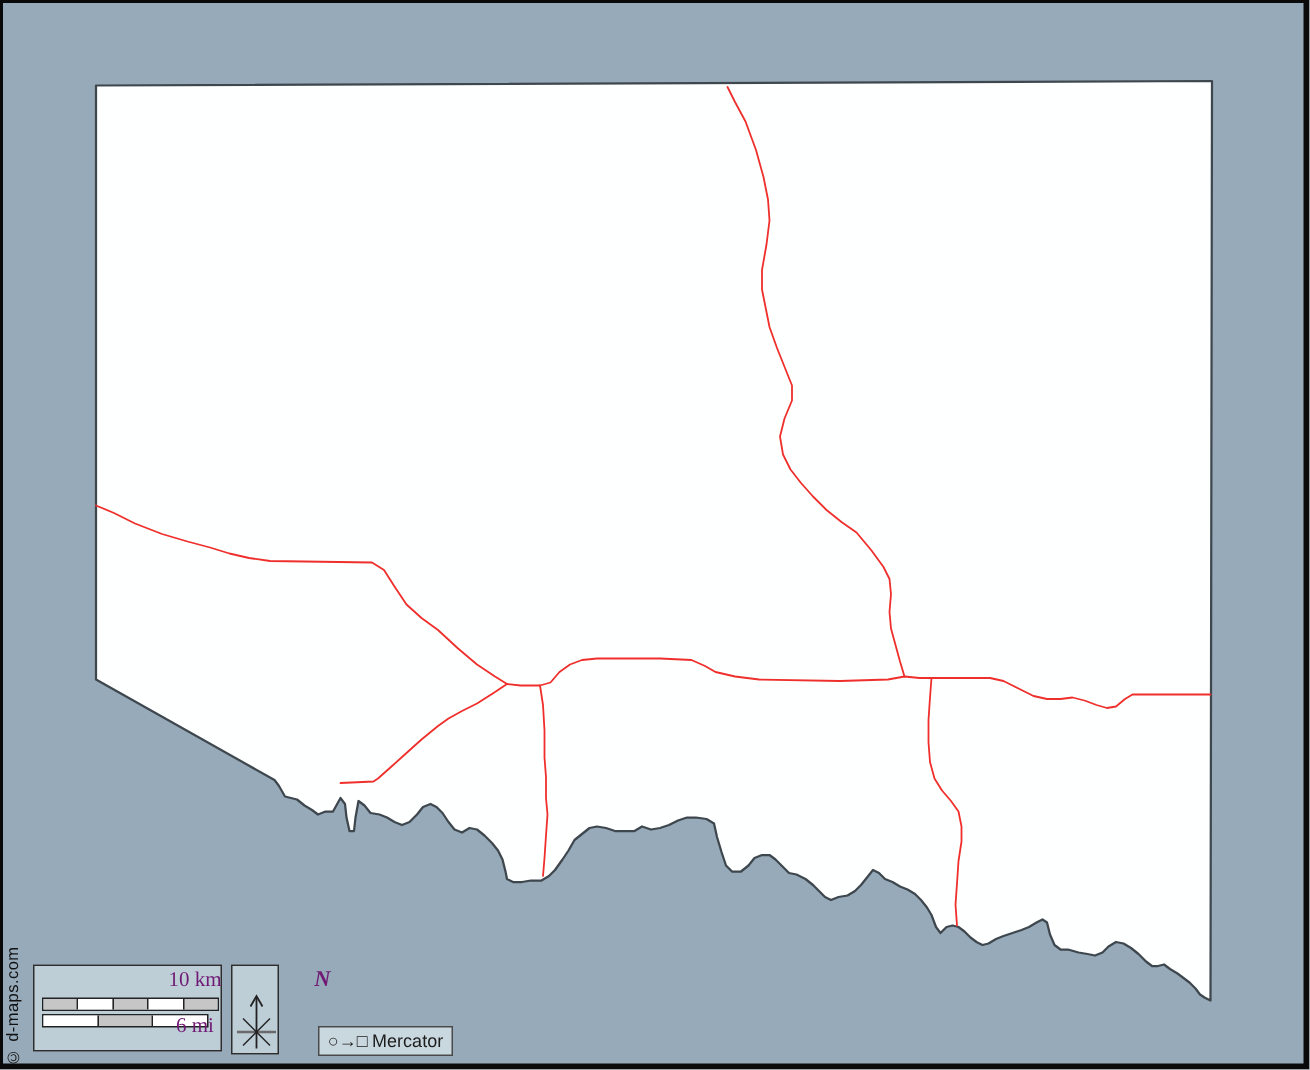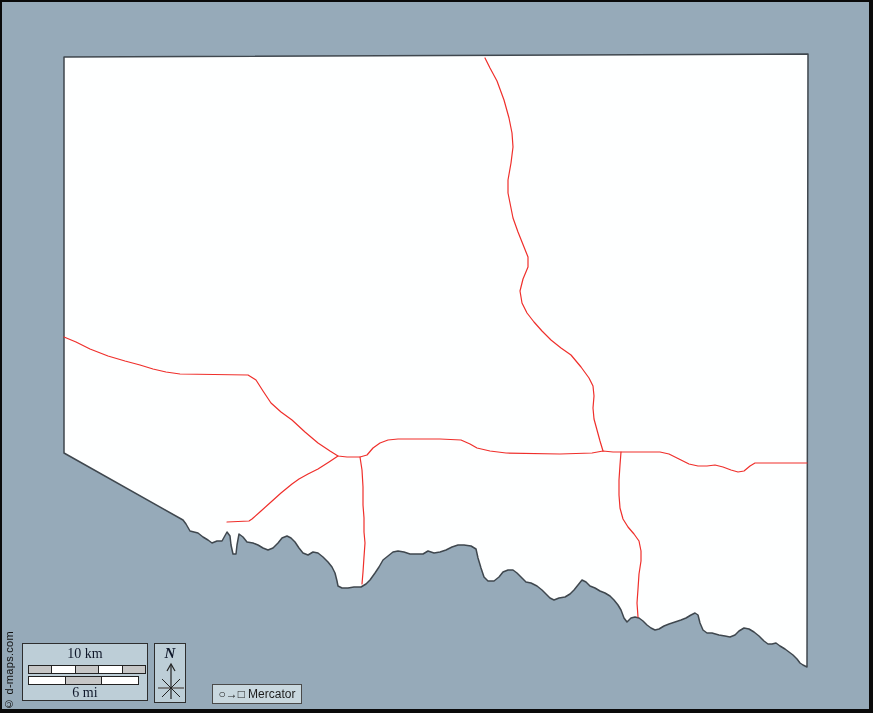--- a/index.html
+++ b/index.html
@@ -2,28 +2,28 @@
 <html><head>
 <meta charset="utf-8">
 <style>
   html,body{margin:0;padding:0;}
   body{width:873px;height:713px;overflow:hidden;font-family:"Liberation Sans",sans-serif;}
   #stage{position:relative;width:873px;height:713px;background:#0a0a0a;}
   #sea{position:absolute;left:2px;top:2px;width:867px;height:707px;}
   #map-svg{position:absolute;left:0;top:0;}
   .road{fill:none;stroke-width:1.2;stroke-linecap:round;stroke-linejoin:round;}
   .panel{position:absolute;border:1px solid #2e2e2e;box-sizing:border-box;}
-  .serif-label{font-family:"Liberation Serif",serif;color:#0f172a;text-align:center;}
+  .serif-label{font-family:"Liberation Serif",serif;color:#701a75;text-align:center;margin-left:45px;}
   #scale-box{left:22px;top:643px;width:126px;height:58px;}
   #scale-km-label{position:absolute;left:0;top:2px;width:100%;font-size:14px;}
   #scale-km-bar{position:absolute;left:5px;top:21px;width:116px;height:7px;border:1px solid #222;display:flex;}
   #scale-mi-bar{position:absolute;left:5px;top:32px;width:109px;height:7px;border:1px solid #222;display:flex;}
   .seg{flex:1;height:100%;}
   .seg + .seg{border-left:1px solid #222;}
-  #scale-mi-label{position:absolute;left:0;top:41px;width:100%;font-size:14px;}
+  #scale-mi-label{position:absolute;left:0;top:33px;width:100%;font-size:14px;}
   #compass-box{left:154px;top:643px;width:32px;height:60px;}
   #compass-n{position:absolute;left:0;top:1px;width:100%;font-size:15px;font-style:italic;font-weight:bold;}
   #compass-svg{position:absolute;left:0;top:17px;}
   #mercator-box{left:212px;top:684px;width:90px;height:20px;border:1px solid #4a4a4a;display:flex;align-items:center;justify-content:center;gap:3px;font-size:12px;color:#1c1c1c;}
   #copyright{position:absolute;left:1px;top:634px;height:74px;width:16px;display:flex;align-items:center;justify-content:center;}
   #copyright span{writing-mode:vertical-rl;transform:rotate(180deg);font-size:11px;color:#111;white-space:nowrap;letter-spacing:0.3px;}
 </style>
 </head>
 <body>
 

